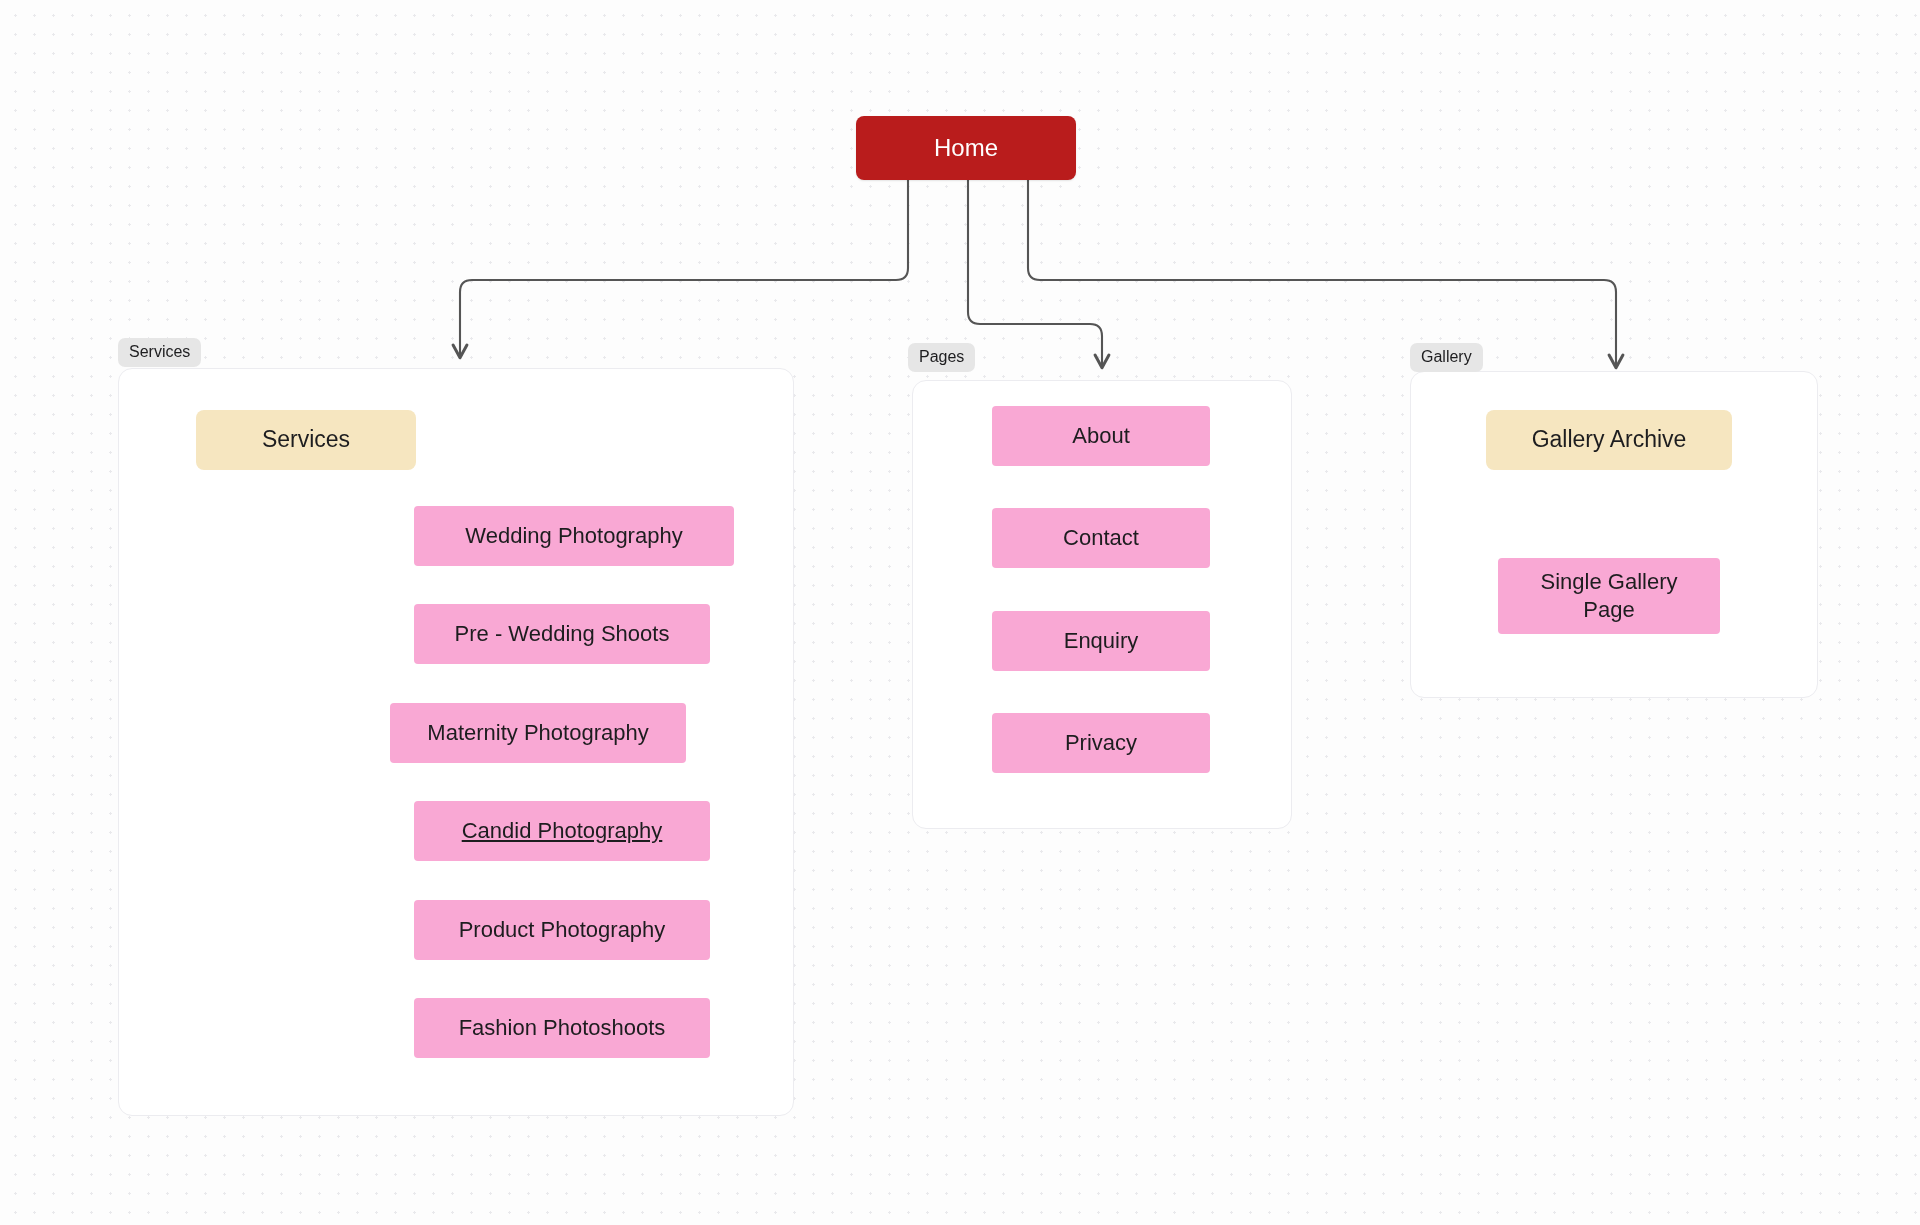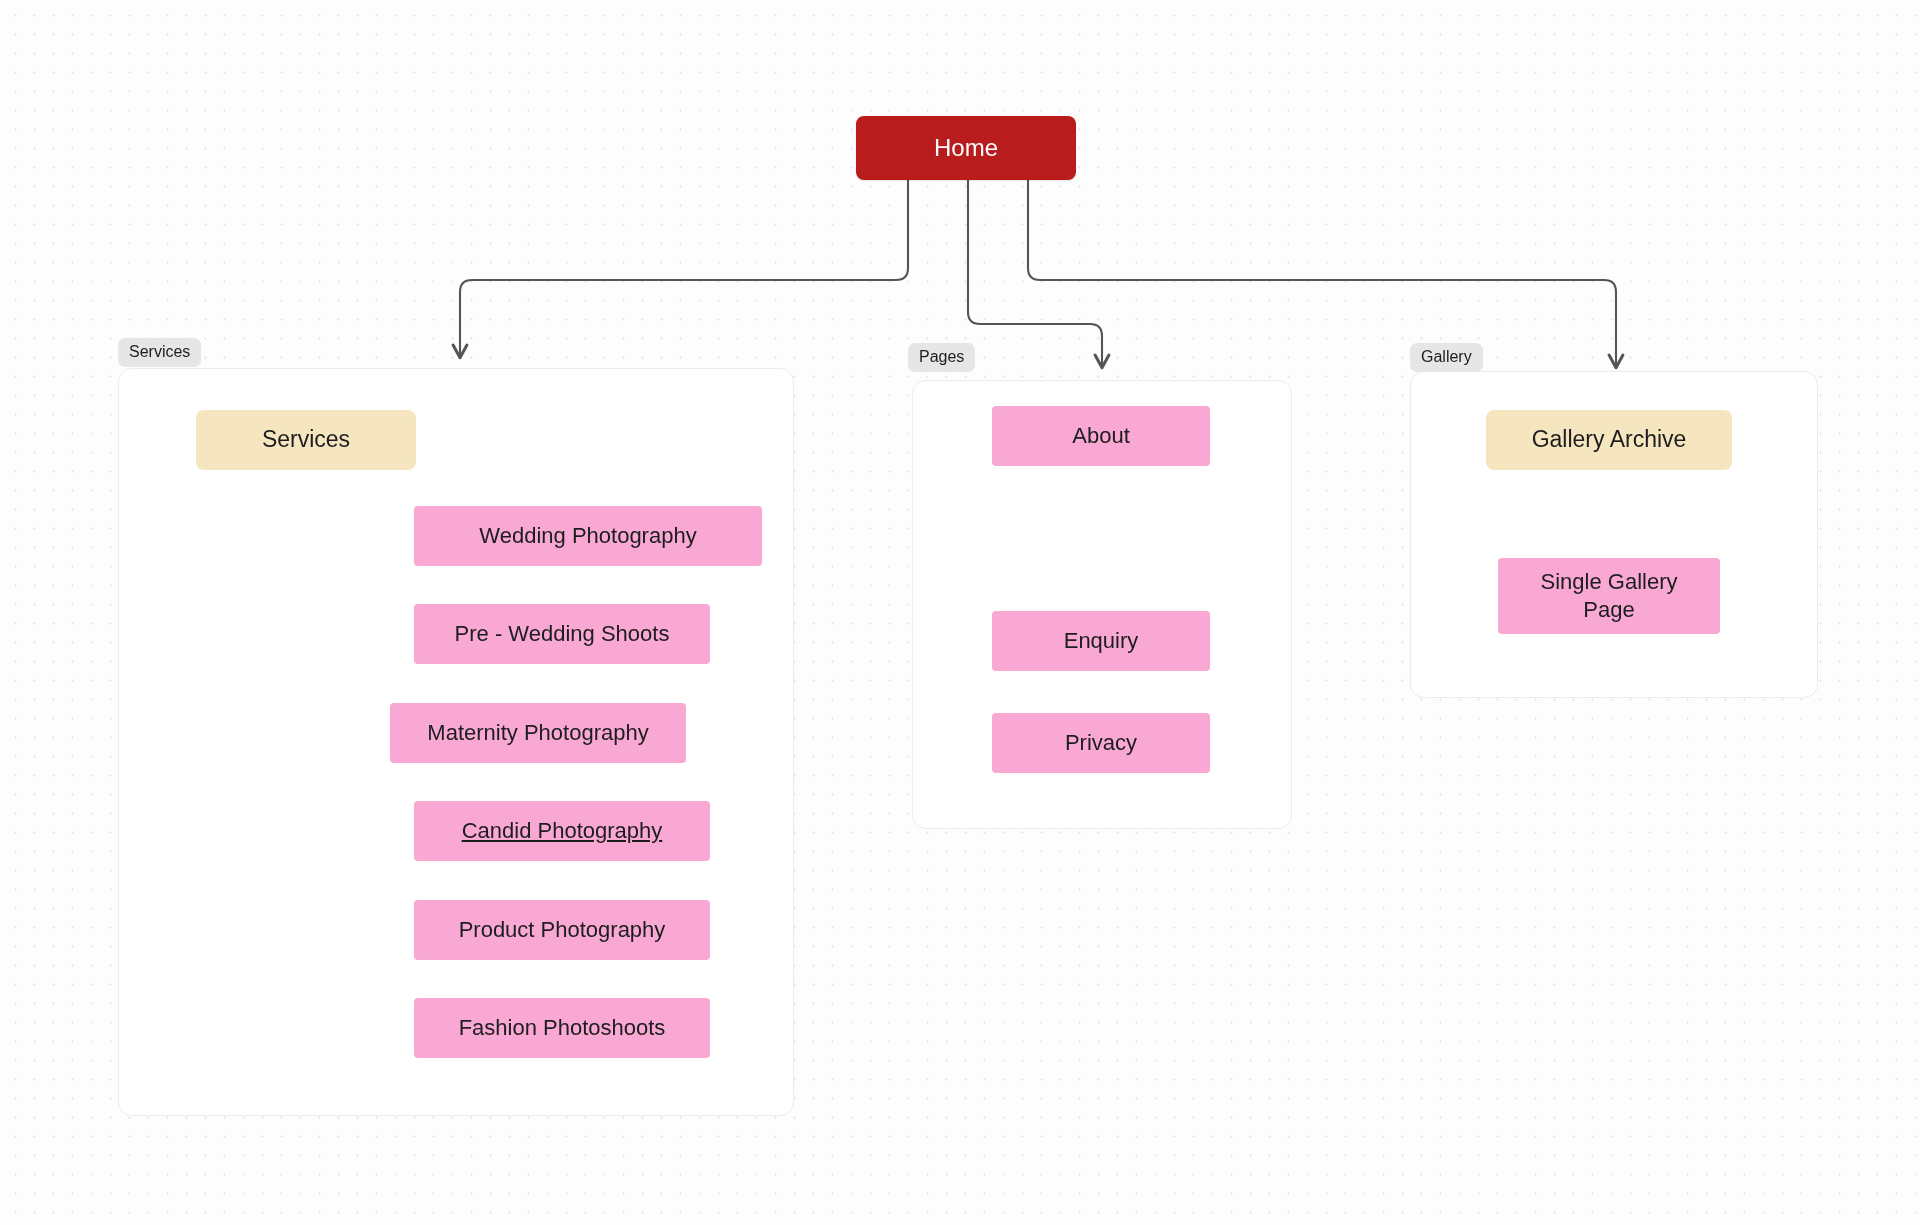--- a/index.html
+++ b/index.html
@@ -131,21 +131,21 @@
     <span>Home</span>
   </div>
 
   <div class="group" style="left:118px; top:368px; width:676px; height:748px;"></div>
   <div class="group-label" style="left:118px; top:338px;">Services</div>
 
   <div class="node node-accent" style="left:196px; top:410px; width:220px; height:60px;">
     <span>Services</span>
   </div>
 
-  <div class="node node-plain" style="left:414px; top:506px; width:348px; height:60px;">
+  <div class="node node-plain" style="left:414px; top:506px; width:320px; height:60px;">
     <span>Wedding Photography</span>
   </div>
 
   <div class="node node-plain" style="left:414px; top:604px; width:296px; height:60px;">
     <span>Pre - Wedding Shoots</span>
   </div>
 
   <div class="node node-plain" style="left:390px; top:703px; width:296px; height:60px;">
     <span>Maternity Photography</span>
   </div>
@@ -162,20 +162,23 @@
     <span>Fashion Photoshoots</span>
   </div>
 
   <div class="group" style="left:912px; top:380px; width:380px; height:449px;"></div>
   <div class="group-label" style="left:908px; top:343px;">Pages</div>
 
   <div class="node node-plain" style="left:992px; top:406px; width:218px; height:60px;">
     <span>About</span>
   </div>
 
+  <div class="node node-plain" style="left:992px; top:508px; width:218px; height:60px;">
+    <span>Contact</span>
+  </div>
 
   <div class="node node-plain" style="left:992px; top:611px; width:218px; height:60px;">
     <span>Enquiry</span>
   </div>
 
   <div class="node node-plain" style="left:992px; top:713px; width:218px; height:60px;">
     <span>Privacy</span>
   </div>
 
   <div class="group" style="left:1410px; top:371px; width:408px; height:327px;"></div>

